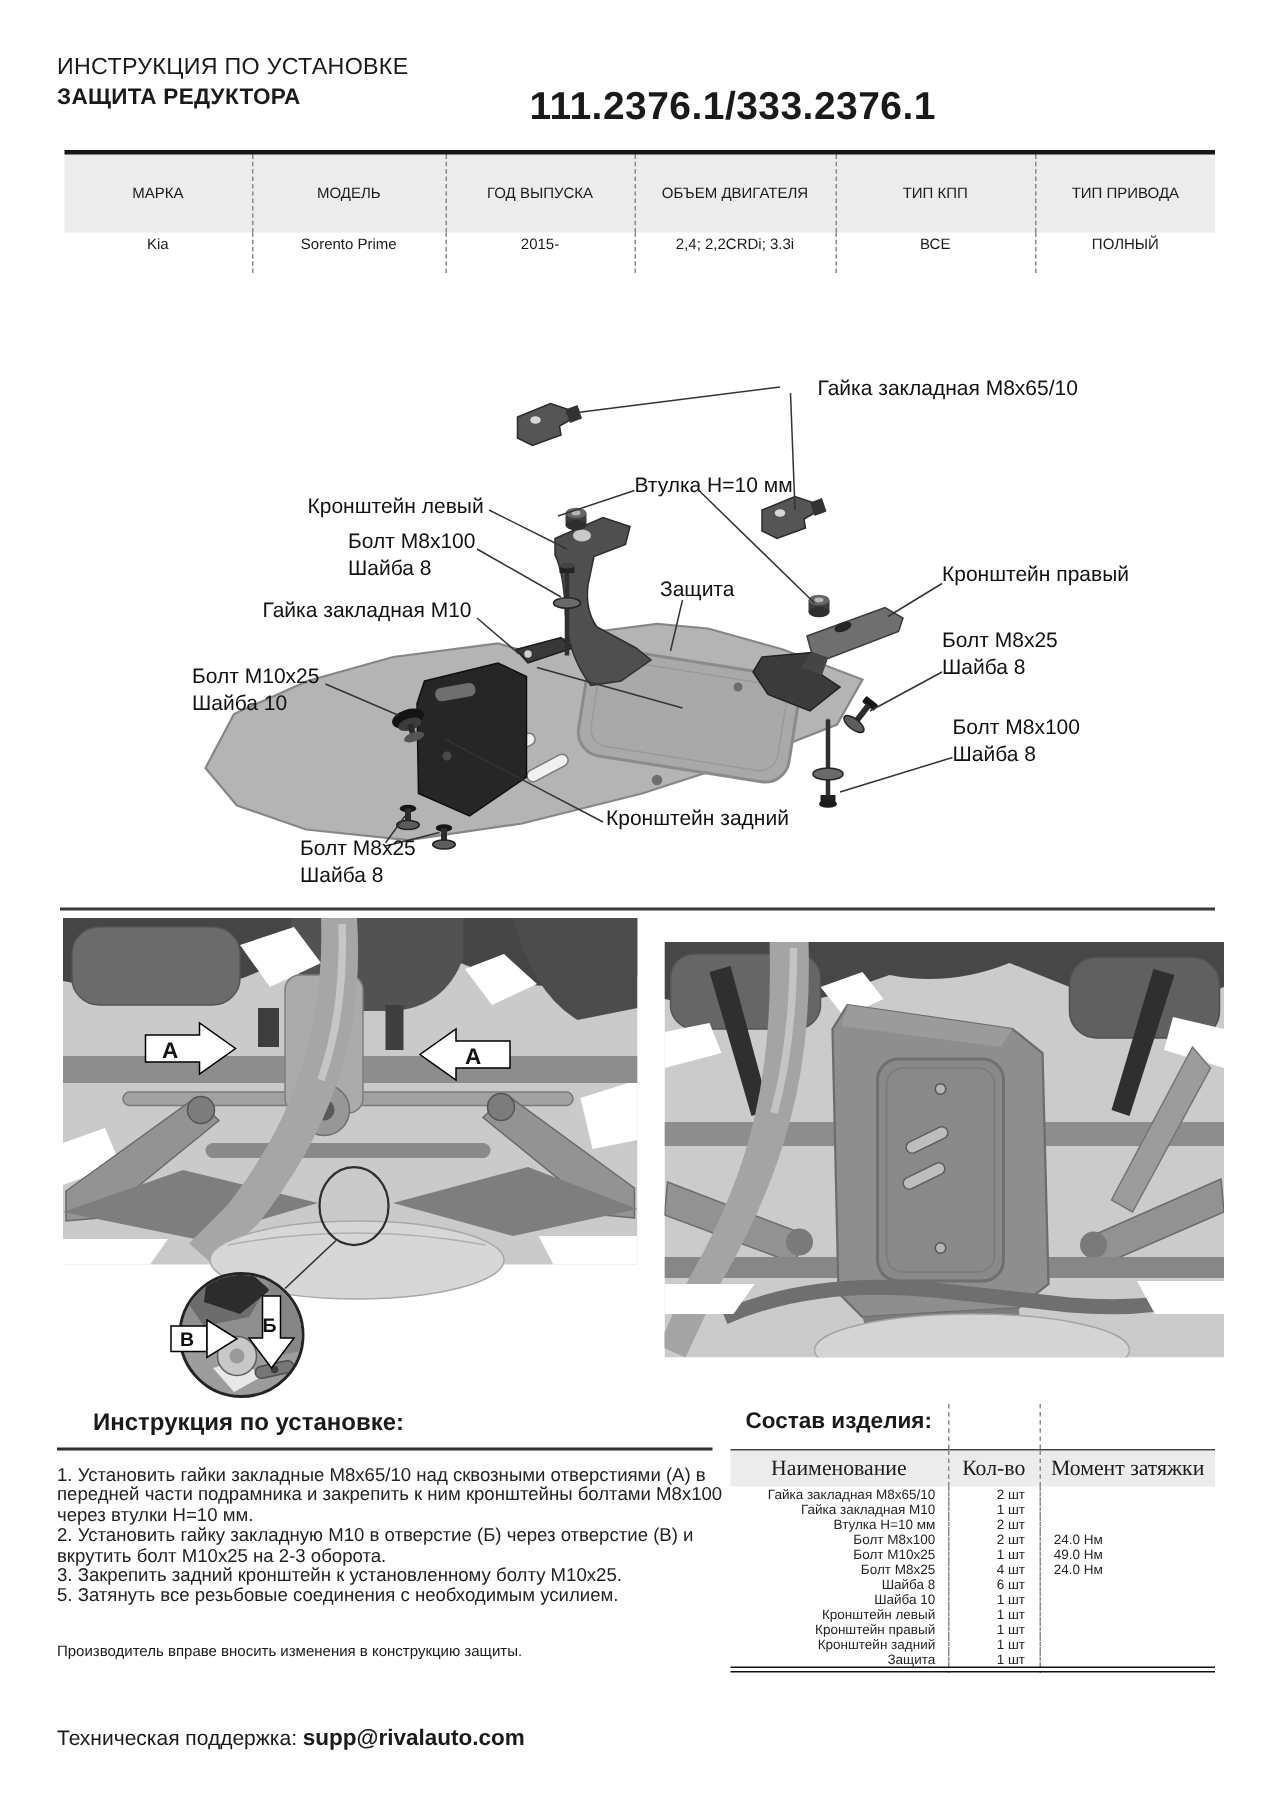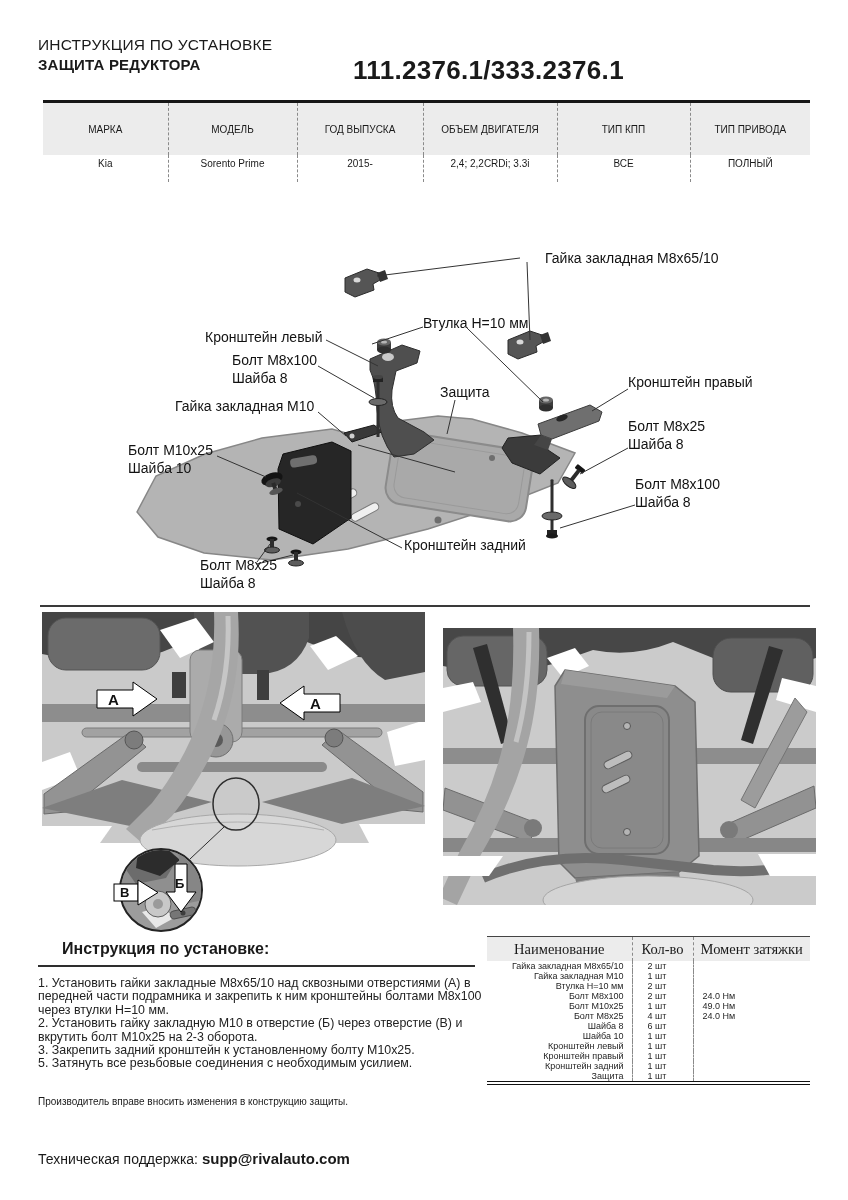--- a/index.html
+++ b/index.html
@@ -45,21 +45,21 @@
   .ptable{left:487px;top:936px;width:323px;border-collapse:collapse;table-layout:fixed;
           border-bottom:4px double #111;}
   .ptable td,.ptable th{padding:0;}
   .ptable .sep{border-left:1px dashed #8a8a8a;}
   .ptable .title-row td{height:27px;vertical-align:top;}
   .ptable .title-cell{font-size:15px;font-weight:bold;padding-left:10px;padding-top:3px;}
   .ptable .head-row th{background:#ececec;border-top:1px solid #444;font-weight:normal;
         font-size:14.5px;height:24px;text-align:center;font-family:Liberation Serif, serif;}
   .ptable .body-row td{font-size:9px;line-height:10px;color:#1f1f1f;}
   .ptable .c-name{text-align:right;padding-right:8px;}
-  .ptable .c-qty{text-align:left;padding-left:15px;}
+  .ptable .c-qty{text-align:left;padding-left:32px;}
   .ptable .c-torque{text-align:left;padding-left:9px;}
 
   
   .footer-1{left:38px;top:1096px;font-size:10px;}
   .footer-2{left:38px;top:1150px;font-size:14px;}
   .footer-2 b{font-size:15px;}
 </style>
 </head>
 <body>
 
@@ -353,20 +353,25 @@
   <p>5. Затянуть все резьбовые соединения с необходимым усилием.</p>
 </div>
 
 <table class="abs ptable">
   <colgroup>
       <col style="width:145px">
       <col style="width:61px">
       <col style="width:117px">
     </colgroup>
   <tbody>
+      <tr class="title-row">
+    <td class="title-cell">Состав изделия:</td>
+    <td class="sep"></td>
+    <td class="sep"></td>
+  </tr>
   <tr class="head-row">
     <th>Наименование</th>
     <th class="sep">Кол-во</th>
     <th class="sep">Момент затяжки</th>
   </tr>
   <tr class="body-row">
     <td class="c-name">Гайка закладная М8х65/10</td>
     <td class="sep c-qty">2 шт</td>
     <td class="sep c-torque"></td>
   </tr>

